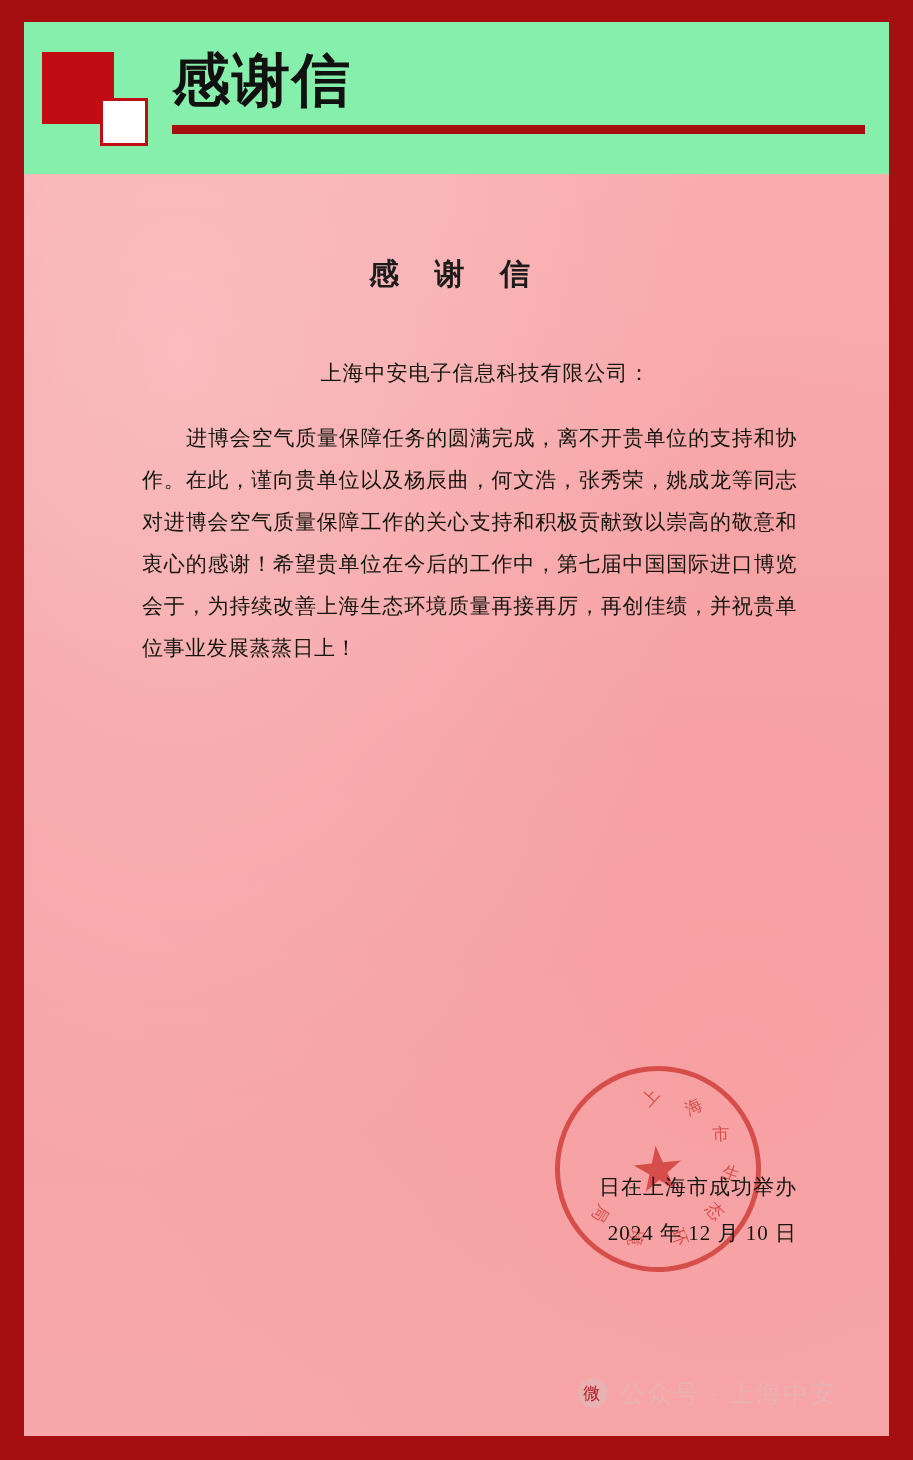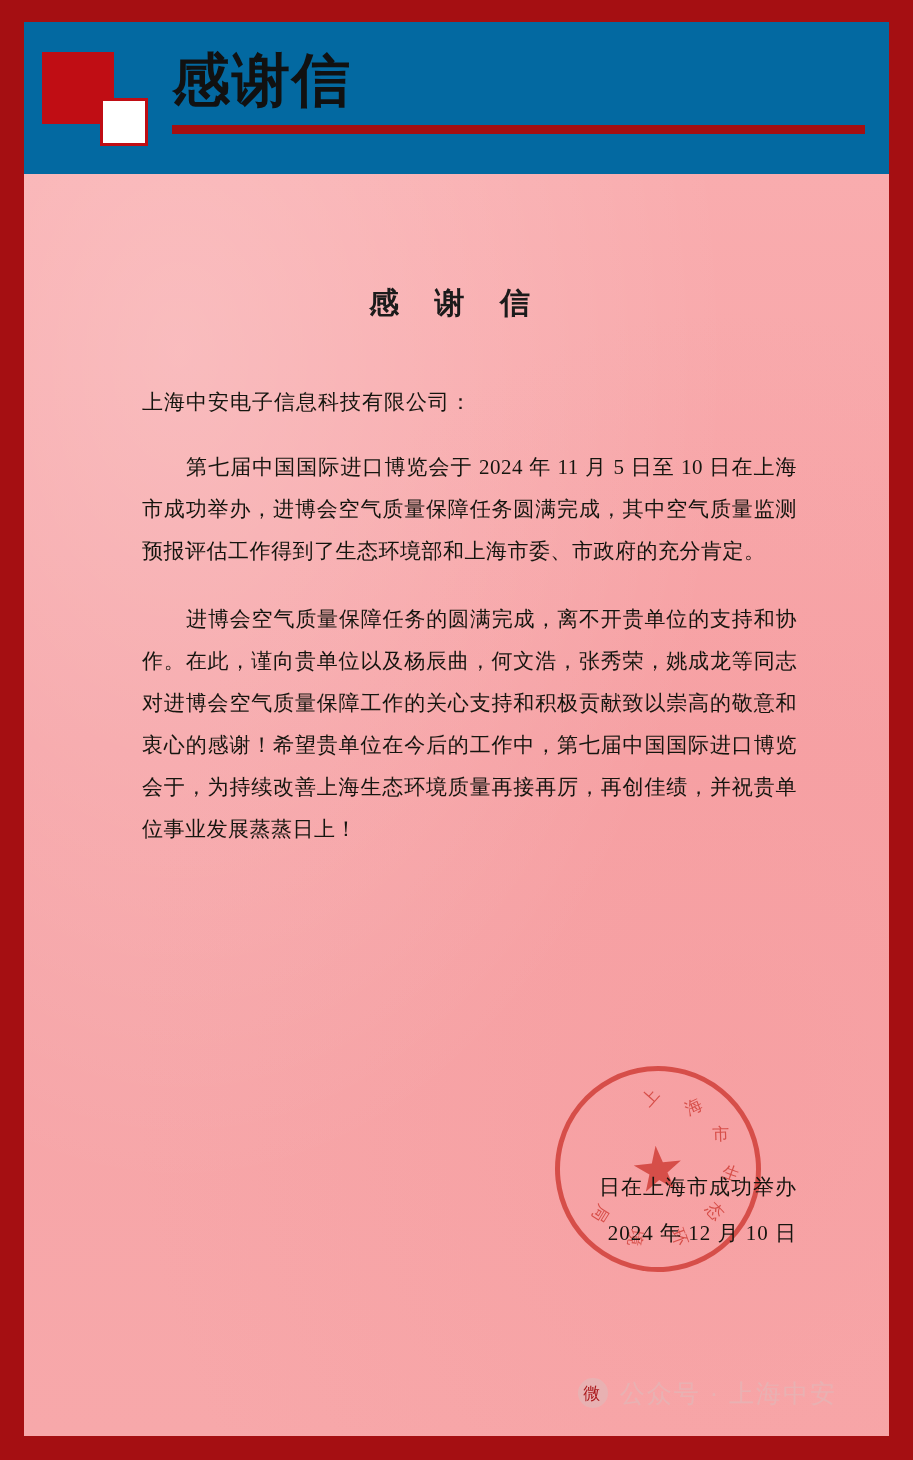--- a/index.html
+++ b/index.html
@@ -21,21 +21,21 @@
     height: 1460px;
     background: #a50f12;
     box-sizing: border-box;
     padding: 22px 24px 22px 24px;
   }
 
   
   .header {
     position: relative;
     height: 152px;
-    background: #0369a1;
+    background: #86efac;
     display: flex;
     align-items: center;
     box-sizing: border-box;
   }
   .logo-mark {
     position: relative;
     width: 112px;
     height: 104px;
     margin-left: 18px;
     flex: none;
@@ -94,30 +94,31 @@
     overflow: hidden;
   }
 
   .letter-title {
     text-align: center;
     font-family: "Liberation Serif", "DejaVu Serif", serif;
     font-weight: bold;
     font-size: 30px;
     letter-spacing: 14px;
     color: #1b1b1b;
-    padding-top: 109px;
+    padding-top: 80px;
   }
 
   .salutation {
     margin-top: 62px;
     font-size: 21px;
     color: #15150f;
     letter-spacing: 1px;
     line-height: 1.6;
     padding-left: 58px;
+    text-align: center;
   }
 
   .para {
     margin-top: 26px;
     font-size: 21px;
     color: #15150f;
     line-height: 2.0;
     text-align: justify;
     text-justify: inter-ideograph;
     text-indent: 2.1em;
@@ -228,21 +229,20 @@
       <div class="header-rule"></div>
     </div>
   </div>
 
   <div class="letter">
 
     <div class="letter-title">感 谢 信</div>
 
     <div class="salutation">上海中安电子信息科技有限公司：</div>
 
-    <div class="para">第七届中国国际进口博览会于 2024 年 11 月 5 日至 10 日在上海市成功举办，进博会空气质量保障任务圆满完成，其中空气质量监测预报评估工作得到了生态环境部和上海市委、市政府的充分肯定。</div>
     <div class="para">进博会空气质量保障任务的圆满完成，离不开贵单位的支持和协作。在此，谨向贵单位以及杨辰曲，何文浩，张秀荣，姚成龙等同志对进博会空气质量保障工作的关心支持和积极贡献致以崇高的敬意和衷心的感谢！希望贵单位在今后的工作中，第七届中国国际进口博览会于，为持续改善上海生态环境质量再接再厉，再创佳绩，并祝贵单位事业发展蒸蒸日上！</div>
 
     <div class="sign-block">
       <div class="seal">
         <div class="seal-star">★</div>
         <div class="seal-ch">
           <span style="left:0px;  top:-72px; transform:translate(-50%,-50%) rotate(-42deg);">上</span>
           <span style="left:42px; top:-58px; transform:translate(-50%,-50%) rotate(-20deg);">海</span>
           <span style="left:66px; top:-28px; transform:translate(-50%,-50%) rotate(4deg);">市</span>
           <span style="left:72px; top:12px;  transform:translate(-50%,-50%) rotate(26deg);">生</span>

